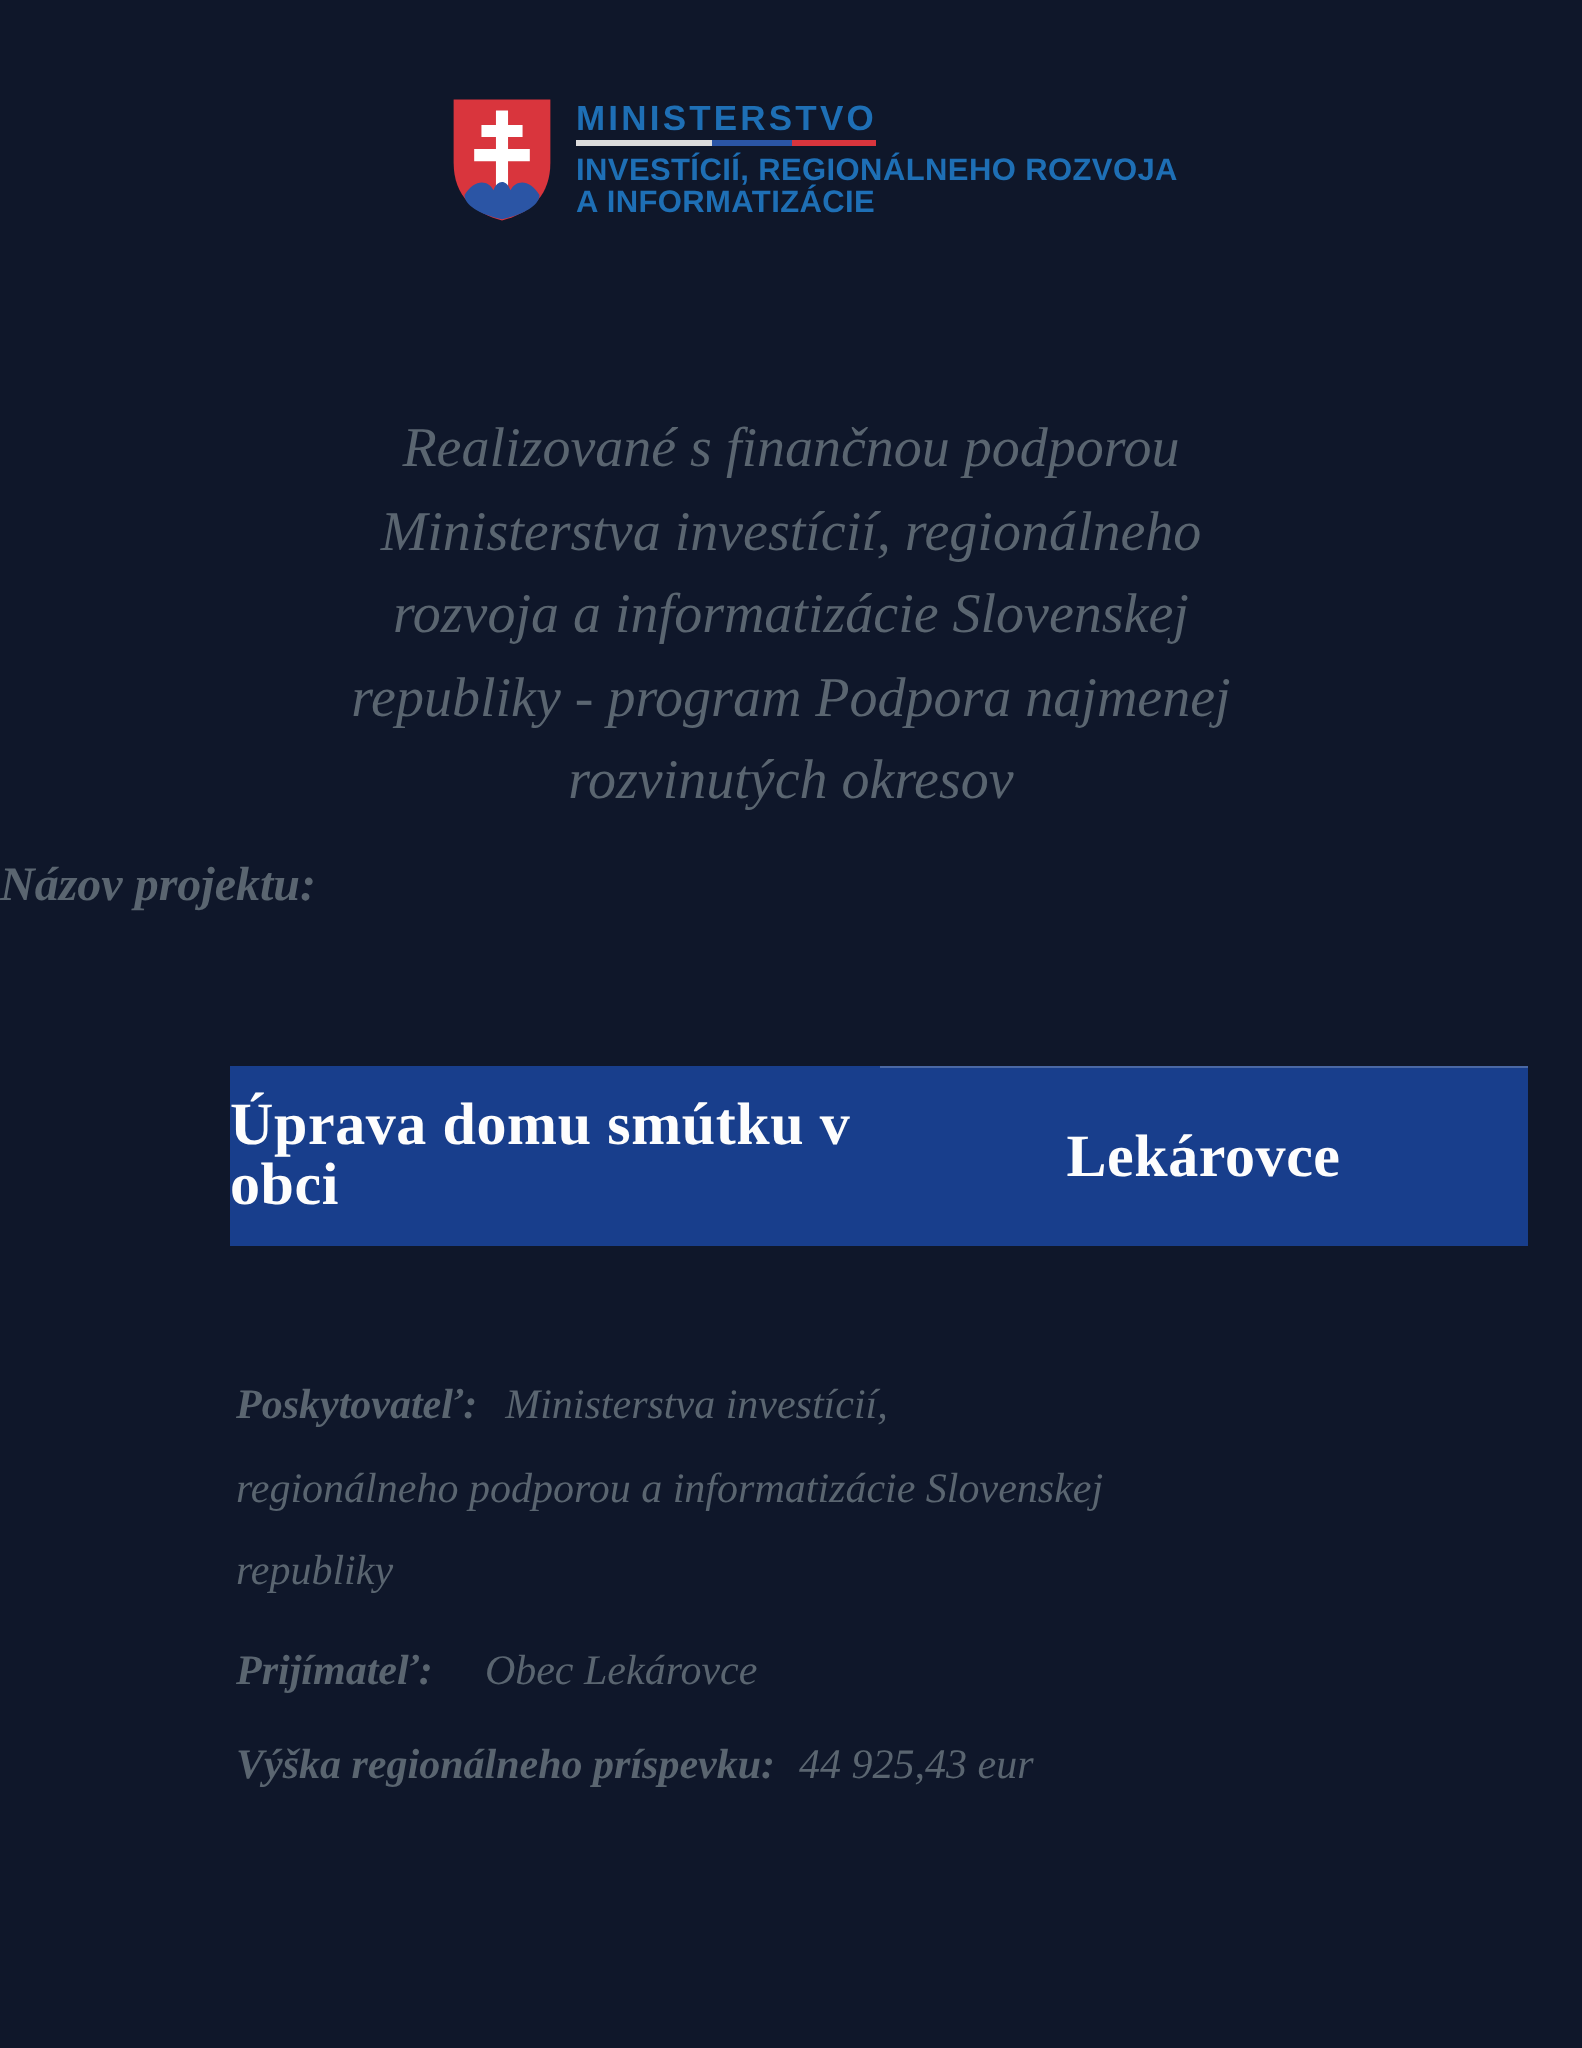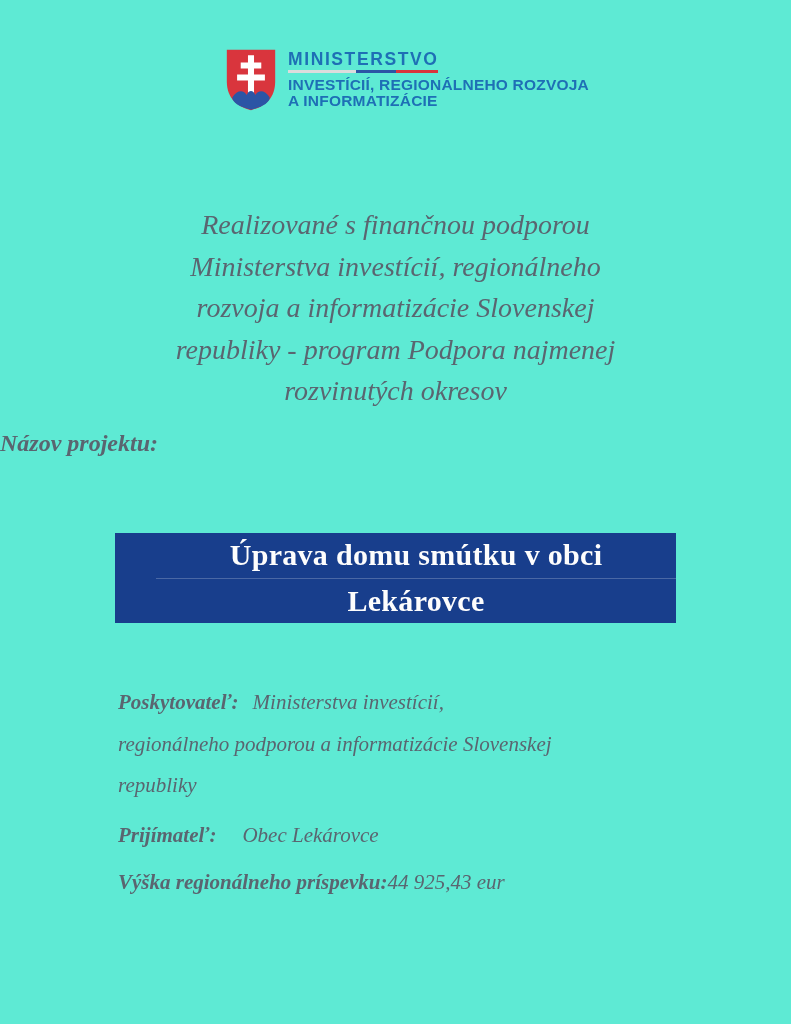--- a/index.html
+++ b/index.html
@@ -10,21 +10,21 @@
     --banner-navy:#183e8c;
     --text-slate:#5a6570;
     --banner-text:#fdfdfd;
   }
   *{margin:0;padding:0;box-sizing:border-box;}
   html,body{background:#ffffff;}
   body{font-family:"Liberation Serif","DejaVu Serif",serif;}
   .page{
     position:relative;
     width:791px;height:1024px;
-    background:#5eead4;
+    background:#0f172a;
     overflow:hidden;
     margin:0 auto;
   }
 
   
   .logo{
     position:absolute;left:225px;top:47px;
     display:flex;align-items:flex-start;gap:11px;
     font-family:"Liberation Sans","DejaVu Sans",sans-serif;
   }
@@ -58,24 +58,24 @@
     position:absolute;top:426px;left:0;right:0;
     text-align:left;
     color:var(--text-slate);
     font-style:italic;font-weight:bold;
     font-size:24px;line-height:34px;
   }
 
   
   .banner{
     position:absolute;top:533px;left:115px;
-    width:561px;height:90px;
+    width:649px;height:90px;
     background:var(--banner-navy);
     color:var(--banner-text);
-    display:flex;flex-direction:column;padding-left:41px;
+    display:flex;flex-direction:row;
   }
   .banner-row{
     flex:1 1 0;
     display:flex;align-items:center;justify-content:center;
     font-weight:bold;font-size:30px;line-height:1;
     letter-spacing:0.3px;
   }
   .banner-row + .banner-row{border-top:1px solid rgba(255,255,255,0.22);}
 
   
@@ -83,21 +83,21 @@
     position:absolute;top:682px;left:118px;right:95px;
     color:var(--text-slate);
     font-style:italic;
     font-size:21px;line-height:41.5px;
   }
   .detail{margin:0;}
   .detail .dlabel{font-weight:bold;}
   .detail .dvalue{font-weight:normal;}
   .gap-provider{margin-left:14px;}
   .gap-recipient{margin-left:26px;}
-  .gap-amount{}
+  .gap-amount{margin-left:12px;}
   .detail-block{margin-bottom:8px;}
   .detail-line{margin:0;}
   .mb6{margin-bottom:6px;}
 </style>
 </head>
 <body>
 
 <div class="page">
 
   <header class="logo">

